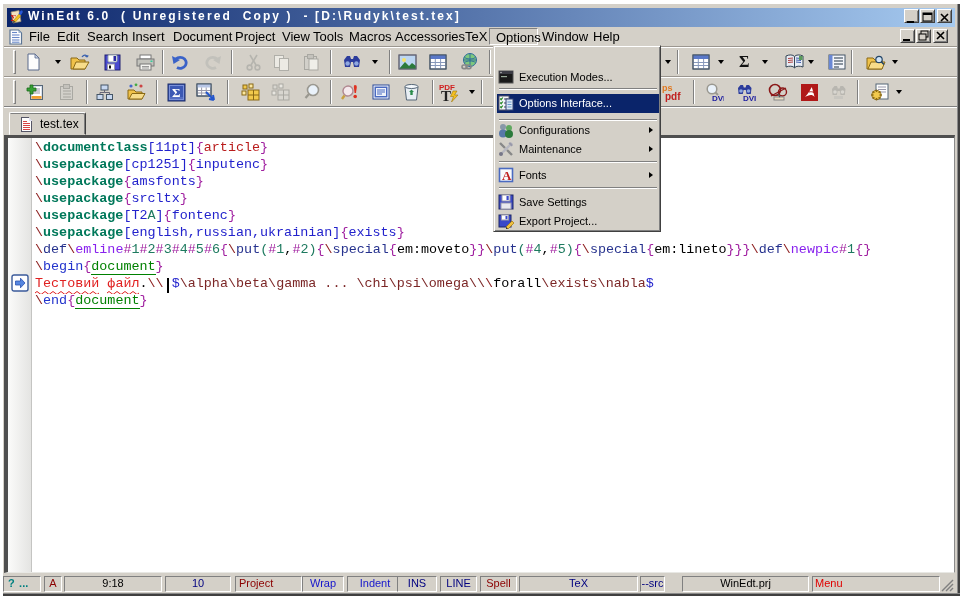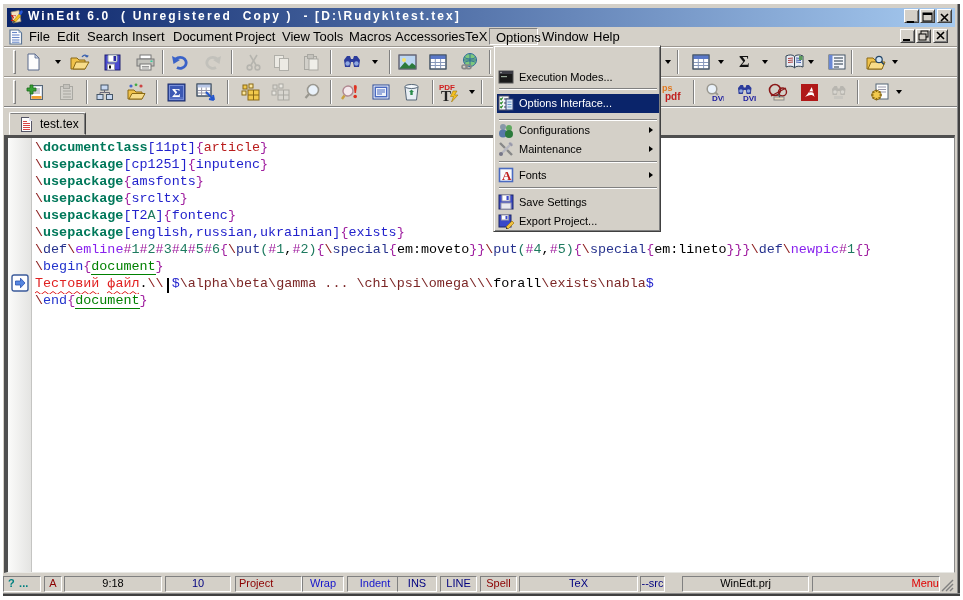--- a/index.html
+++ b/index.html
@@ -564,21 +564,21 @@
   <div class="sp" style="left:162px;width:66px;color:#000080">10</div>
   <div class="sp" style="left:232px;width:67px;color:#8b0000;text-align:left;padding-left:3px">Project</div>
   <div class="sp" style="left:299px;width:42px;color:#1414cc">Wrap</div>
   <div class="sp" style="left:344px;width:56px;color:#1414cc">Indent</div>
   <div class="sp" style="left:394px;width:40px;color:#000080">INS</div>
   <div class="sp" style="left:437px;width:37px;color:#000080">LINE</div>
   <div class="sp" style="left:477px;width:37px;color:#8b0000">Spell</div>
   <div class="sp" style="left:516px;width:119px;color:#000080">TeX</div>
   <div class="sp" style="left:637px;width:25px;color:#000080">--src</div>
   <div class="sp" style="left:679px;width:127px;color:#000">WinEdt.prj</div>
-  <div class="sp" style="left:809px;width:128px;color:#e00000;text-align:right;padding-left:11px">Menu</div>
+  <div class="sp" style="left:809px;width:128px;color:#e00000;text-align:left;padding-left:2px">Menu</div>
   <svg style="position:absolute;right:5px;top:5px" width="13" height="13">
         <g stroke="#808080" stroke-width="1.5">
           <line x1="12" y1="1" x2="1" y2="12"></line>
           <line x1="12" y1="5" x2="5" y2="12"></line>
           <line x1="12" y1="9" x2="9" y2="12"></line>
         </g>
       </svg>
  </div>
  <div id="menu">
   <div class="mrow" style="top:22px">

